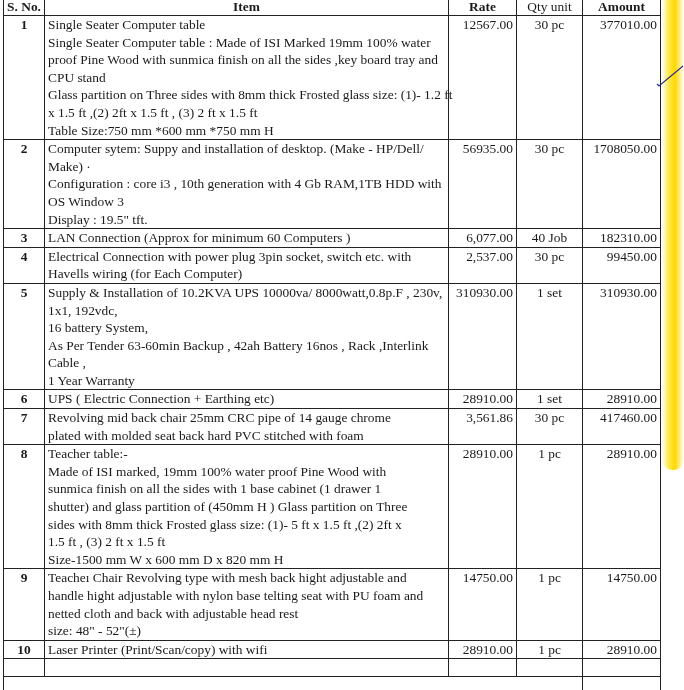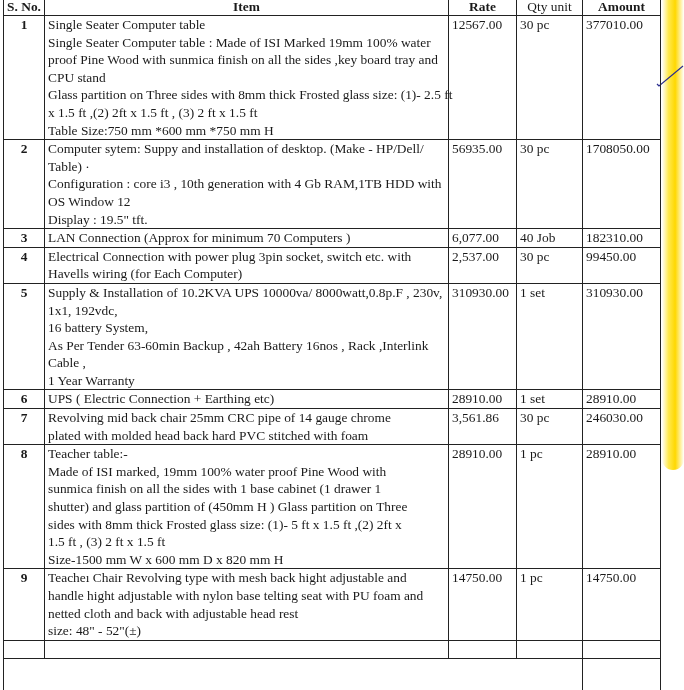--- a/index.html
+++ b/index.html
@@ -31,22 +31,22 @@
   }
   table.boq th {
     font-weight: bold; text-align: center; line-height: 17px; padding-top: 1px;
   }
   col.c-sno { width: 41px; }
   col.c-item { width: 404px; }
   col.c-rate { width: 68px; }
   col.c-qty { width: 66px; }
   col.c-amt { width: 78px; }
   td.sno { font-weight: bold; text-align: center; padding-top: 2px; }
-  td.num { text-align: left; padding-top: 1px; font-size: 13px; }
-  td.qty { padding-top: 1px; font-size: 13px; }
+  td.num { text-align: right; padding-top: 1px; font-size: 13px; }
+  td.qty { text-align: center; padding-top: 1px; font-size: 13px; }
   td.item { padding-left: 2px; }
   .line { display: block; white-space: nowrap; }
   tr.blank td { height: 17px; }
   tr.total td { height: 50px; vertical-align: bottom; font-weight: bold; font-size: 12.5px; }
   td.total-label { text-align: right; padding-right: 6px; padding-bottom: 0; border-right: 1.2px solid #222; }
   td.total-value { text-align: right; padding-right: 2px; }
 </style>
 </head>
 <body>
 
@@ -73,45 +73,45 @@
     </tr>
   </thead>
   <tbody id="rows">
       <tr>
     <td class="sno">1</td>
     <td class="item">
           <span class="line">Single Seater Computer table</span>
           <span class="line">Single Seater Computer table : Made of ISI Marked 19mm 100% water</span>
           <span class="line">proof Pine  Wood with sunmica finish on all the sides ,key board tray and</span>
           <span class="line">CPU stand</span>
-          <span class="line">Glass partition on Three sides with 8mm thick Frosted glass size: (1)- 2.5 ft</span>
+          <span class="line">Glass partition on Three sides with 8mm thick Frosted glass size: (1)- 1.2 ft</span>
           <span class="line">x 1.5 ft ,(2) 2ft x 1.5 ft , (3) 2 ft x 1.5 ft</span>
           <span class="line">Table Size:750 mm *600 mm *750 mm H</span>
         </td>
     <td class="num">12567.00</td>
     <td class="qty">30 pc</td>
     <td class="num">377010.00</td>
   </tr>
       <tr>
     <td class="sno">2</td>
     <td class="item">
           <span class="line">Computer sytem: Suppy and installation of desktop.  (Make - HP/Dell/</span>
-          <span class="line">Table)  ·</span>
+          <span class="line">Make)  ·</span>
           <span class="line">Configuration : core i3 , 10th generation with 4 Gb RAM,1TB HDD with</span>
-          <span class="line">OS Window 12</span>
+          <span class="line">OS Window 3</span>
           <span class="line"> Display : 19.5" tft.</span>
         </td>
     <td class="num">56935.00</td>
     <td class="qty">30 pc</td>
     <td class="num">1708050.00</td>
   </tr>
       <tr>
     <td class="sno">3</td>
     <td class="item">
-          <span class="line">LAN Connection (Approx for minimum 70 Computers )</span>
+          <span class="line">LAN Connection (Approx for minimum 60 Computers )</span>
         </td>
     <td class="num">6,077.00</td>
     <td class="qty">40 Job</td>
     <td class="num">182310.00</td>
   </tr>
       <tr>
     <td class="sno">4</td>
     <td class="item">
           <span class="line">Electrical Connection with power plug 3pin socket, switch etc. with</span>
           <span class="line">Havells wiring (for Each Computer)</span>
@@ -140,25 +140,25 @@
           <span class="line"> UPS ( Electric Connection + Earthing etc)</span>
         </td>
     <td class="num">28910.00</td>
     <td class="qty">1 set</td>
     <td class="num">28910.00</td>
   </tr>
       <tr>
     <td class="sno">7</td>
     <td class="item">
           <span class="line">Revolving mid back chair 25mm CRC pipe of 14 gauge chrome</span>
-          <span class="line">plated with molded head back hard PVC stitched with foam</span>
+          <span class="line">plated with molded seat back hard PVC stitched with foam</span>
         </td>
     <td class="num">3,561.86</td>
     <td class="qty">30 pc</td>
-    <td class="num">246030.00</td>
+    <td class="num">417460.00</td>
   </tr>
       <tr>
     <td class="sno">8</td>
     <td class="item">
           <span class="line">Teacher table:-</span>
           <span class="line">Made of ISI marked, 19mm 100% water proof Pine  Wood with</span>
           <span class="line">sunmica finish on all the sides with 1 base cabinet (1 drawer 1</span>
           <span class="line">shutter) and  glass partition of (450mm H )  Glass partition on Three</span>
           <span class="line">sides with 8mm thick Frosted glass size: (1)- 5 ft  x 1.5 ft ,(2) 2ft x</span>
           <span class="line">1.5 ft , (3) 2 ft x 1.5 ft</span>
@@ -172,20 +172,29 @@
     <td class="sno">9</td>
     <td class="item">
           <span class="line">Teacheı Chair Revolving type with mesh back hight adjustable and</span>
           <span class="line">handle hight adjustable with nylon base telting seat with PU foam and</span>
           <span class="line">netted cloth and back with adjustable head rest</span>
           <span class="line">size: 48" - 52"(±)</span>
         </td>
     <td class="num">14750.00</td>
     <td class="qty">1 pc</td>
     <td class="num">14750.00</td>
+  </tr>
+      <tr>
+    <td class="sno">10</td>
+    <td class="item">
+          <span class="line">Laser Printer (Print/Scan/copy) with wifi</span>
+        </td>
+    <td class="num">28910.00</td>
+    <td class="qty">1 pc</td>
+    <td class="num">28910.00</td>
   </tr>
     </tbody>
   <tbody>
     <tr class="blank">
       <td></td>
       <td></td>
       <td></td>
       <td></td>
       <td></td>
     </tr>

